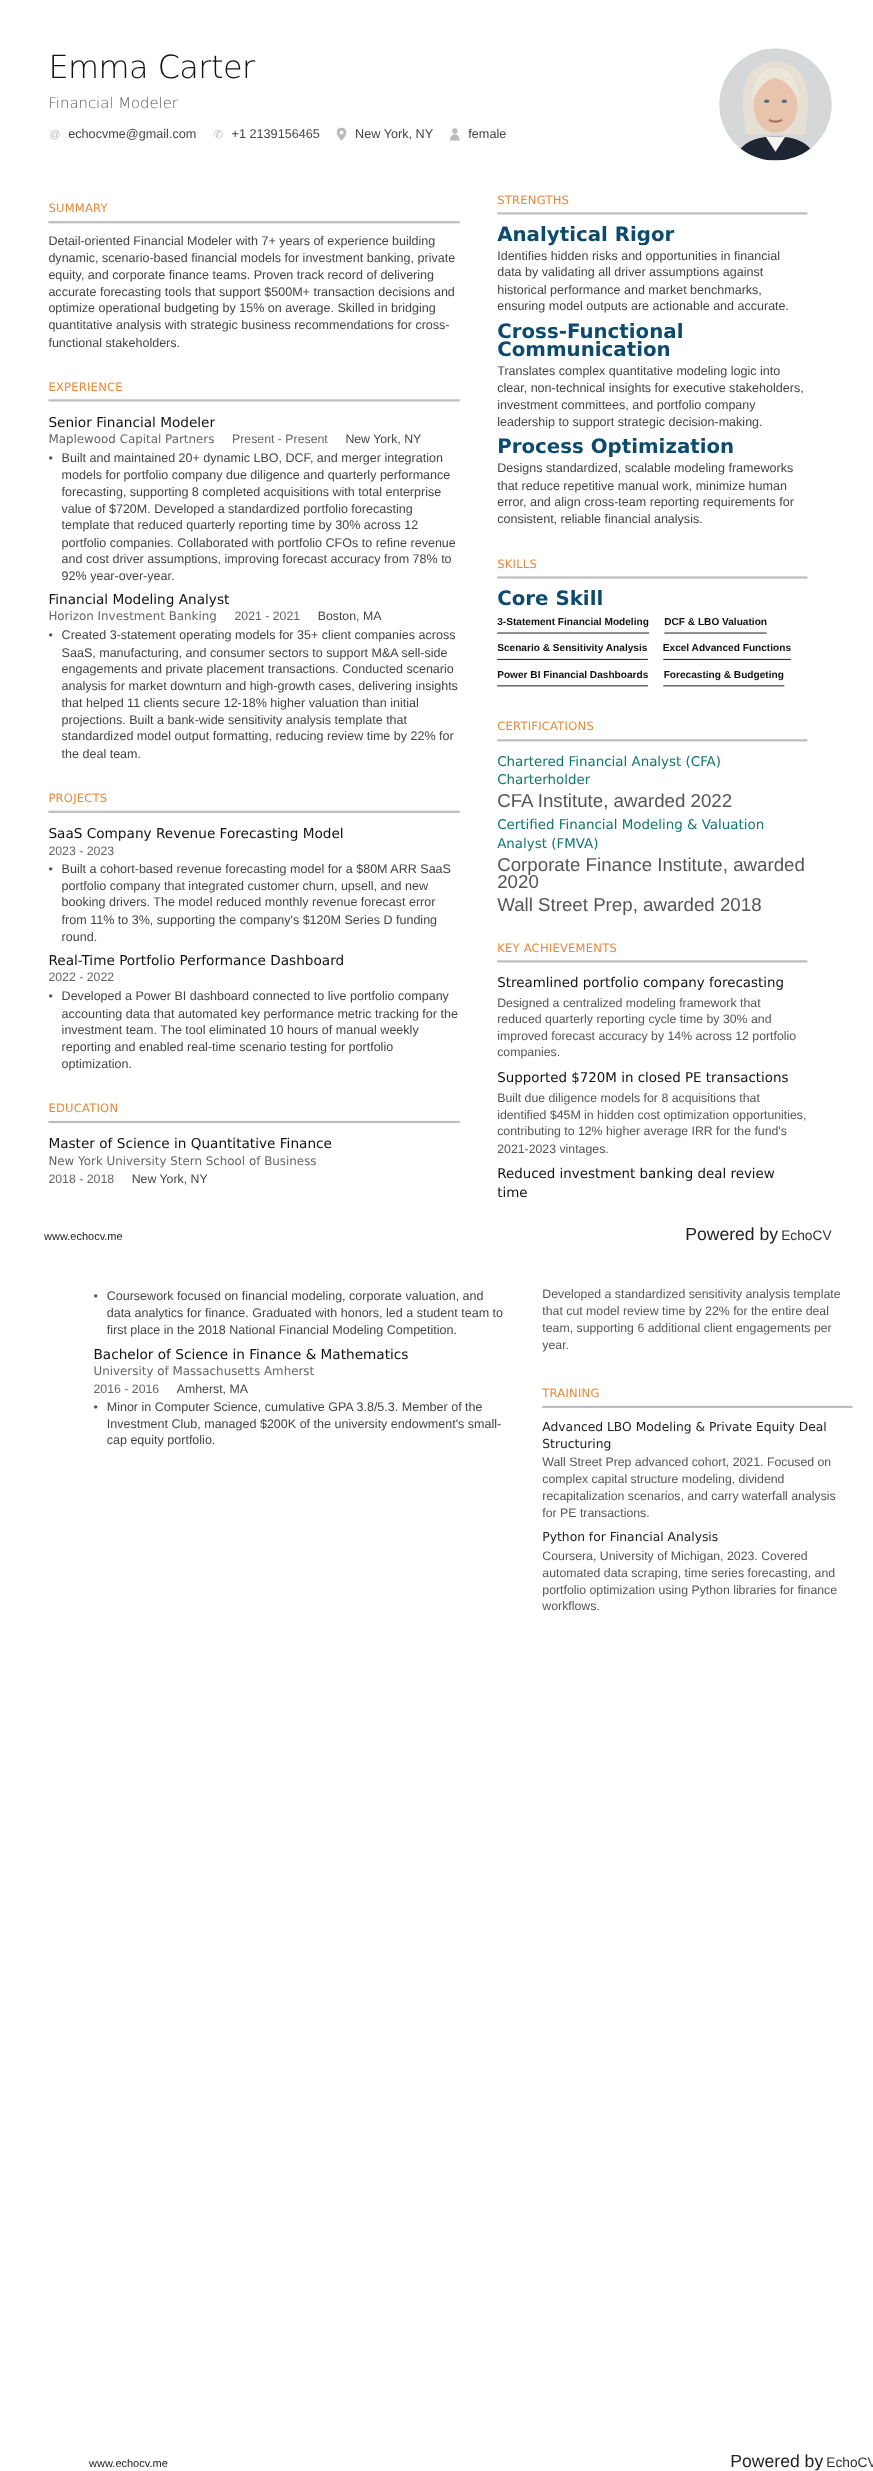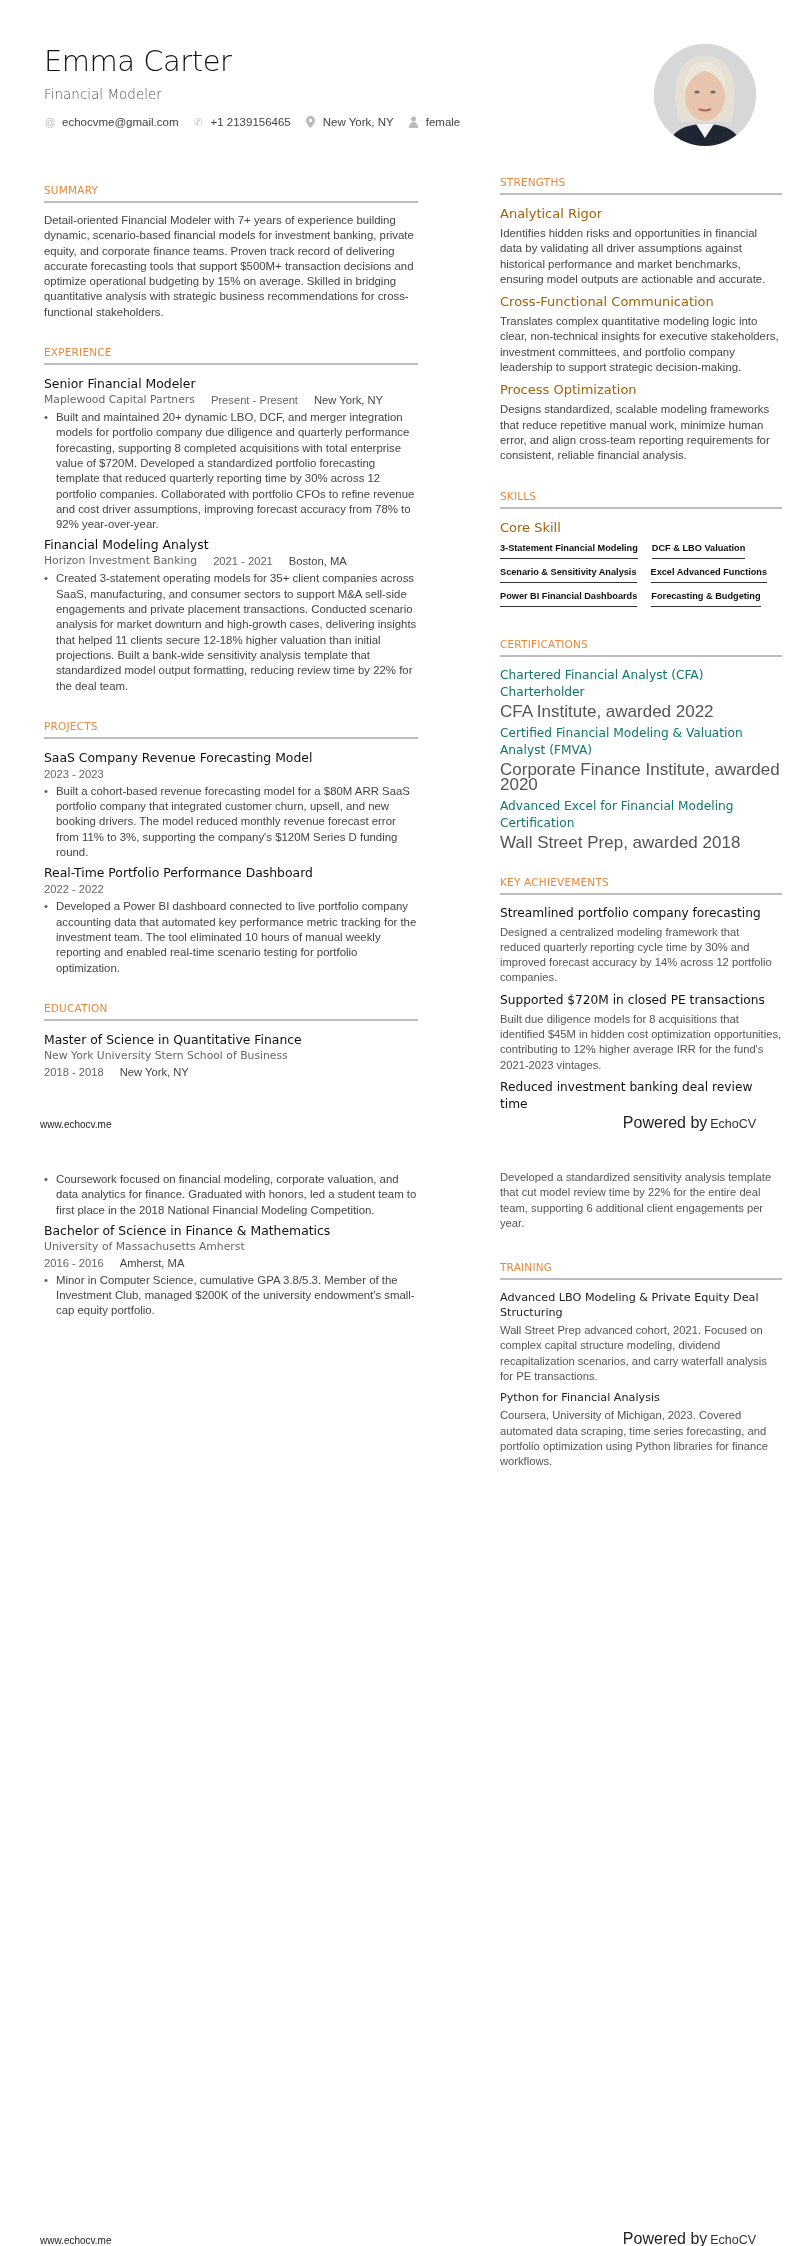--- a/index.html
+++ b/index.html
@@ -1,49 +1,49 @@
 <!DOCTYPE html>
 <html><head>
   <meta charset="utf-8">
   <style>
     * { box-sizing: border-box; margin: 0; padding: 0; }
     html, body { width: 794px; background: #ffffff; }
     body { font-family: "Liberation Sans", sans-serif; color: #333; position: relative; height: 2246px; }
 
     .page { position: relative; width: 658px; }
     .page1 { height: 1150px; }
-    .page2 { height: 1096px; }
+    .page2 { height: 1096px; margin-left: 41px; }
 
     
     .header { position: absolute; left: 44px; top: 44px; width: 600px; }
     .name { font-family: "DejaVu Sans", sans-serif; font-weight: 300; font-size: 29px; color: #111; letter-spacing: -0.5px; line-height: 34px; }
     .title { font-family: "DejaVu Sans", sans-serif; font-size: 13.5px; color: #555; margin-top: 8px; font-weight: 300; }
     .contacts { display: flex; align-items: center; margin-top: 14px; font-size: 11.5px; color: #444; }
     .contact { display: flex; align-items: center; margin-right: 14px; }
     .contact .ic { width: 12px; height: 12px; margin-right: 6px; display: inline-flex; align-items: center; justify-content: center; color: #bbb; font-size: 10px; }
     .photo { position: absolute; left: 654px; top: 44px; width: 102px; height: 102px; border-radius: 50%; overflow: hidden; background: #d8d9db; }
 
     
     .col-left { position: absolute; left: 44px; width: 374px; }
-    .col-right { position: absolute; left: 500px; width: 282px; }
+    .col-right { position: absolute; left: 452px; width: 282px; }
 
     .section-title { font-family: "DejaVu Sans", sans-serif; font-size: 10.5px; color: #e8883a; letter-spacing: 0.2px; text-transform: uppercase; padding-bottom: 5px; border-bottom: 2px solid #bdbdbd; margin-bottom: 10px; }
     .section { margin-bottom: 26px; }
 
     .para { font-size: 11.4px; line-height: 15.3px; color: #444; }
 
     .item-title { font-family: "DejaVu Sans", sans-serif; font-size: 12.4px; color: #111; line-height: 17px; font-weight: 400; }
     .item-sub { font-size: 11.2px; color: #666; line-height: 16px; display: flex; }
     .item-sub span { margin-right: 16px; }
     .item-sub .company { font-family: "DejaVu Sans", sans-serif; font-size: 10.8px; }
     .item-sub .loc { color: #444; }
     .bullet { position: relative; padding-left: 12px; font-size: 11.4px; line-height: 15.3px; color: #444; margin-top: 2px; margin-bottom: 4px; }
     .bullet::before { content: "•"; position: absolute; left: 0; top: 0; color: #555; }
 
-    .strength-title { font-family: "DejaVu Sans", sans-serif; font-size: 13px; color: #a16207; margin-bottom: 4px; line-height: 17px; }
+    .strength-title { font-family: "DejaVu Sans", sans-serif; font-size: 18px; color: #0c4a6e; margin-bottom: 4px; line-height: 17px; font-weight: bold; }
     .strength-desc { font-size: 11.4px; line-height: 15.3px; color: #444; margin-bottom: 6px; }
 
     .skills-grid { display: flex; flex-wrap: wrap; }
     .skill-tag { font-size: 9.2px; font-weight: bold; color: #111; padding: 3px 0 5px 0; border-bottom: 1.5px solid #333; margin-right: 14px; margin-bottom: 5px; white-space: nowrap; }
 
     .cert-title { font-family: "DejaVu Sans", sans-serif; font-size: 12.2px; color: #0f766e; line-height: 17px; margin-bottom: 3px; }
     .cert-sub { font-size: 17px; color: #555; margin-bottom: 6px; line-height: 15px; }
 
     .ach-title { font-family: "DejaVu Sans", sans-serif; font-size: 12.2px; color: #111; line-height: 17px; margin-bottom: 3px; }
     .ach-desc { font-size: 11.2px; color: #555; line-height: 15.3px; margin-bottom: 6px; }
@@ -196,21 +196,20 @@
         <span class="skill-tag">Forecasting &amp; Budgeting</span>
       </div>
     </div>
 
     <div class="section">
       <div class="section-title">CERTIFICATIONS</div>
       <div class="cert-title">Chartered Financial Analyst (CFA) Charterholder</div>
       <div class="cert-sub">CFA Institute, awarded 2022</div>
       <div class="cert-title">Certified Financial Modeling &amp; Valuation Analyst (FMVA)</div>
       <div class="cert-sub">Corporate Finance Institute, awarded 2020</div>
-      <div class="cert-title">Advanced Excel for Financial Modeling Certification</div>
       <div class="cert-sub">Wall Street Prep, awarded 2018</div>
     </div>
 
     <div class="section">
       <div class="section-title">KEY ACHIEVEMENTS</div>
       <div class="ach-title">Streamlined portfolio company forecasting</div>
       <div class="ach-desc">Designed a centralized modeling framework that reduced quarterly reporting cycle time by 30% and improved forecast accuracy by 14% across 12 portfolio companies.</div>
       <div class="ach-title">Supported $720M in closed PE transactions</div>
       <div class="ach-desc">Built due diligence models for 8 acquisitions that identified $45M in hidden cost optimization opportunities, contributing to 12% higher average IRR for the fund's 2021-2023 vintages.</div>
       <div class="ach-title">Reduced investment banking deal review time</div>

